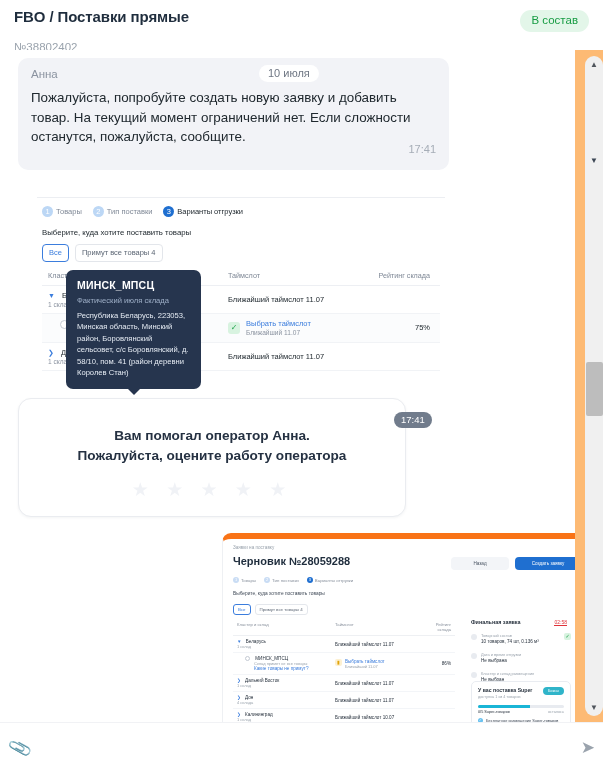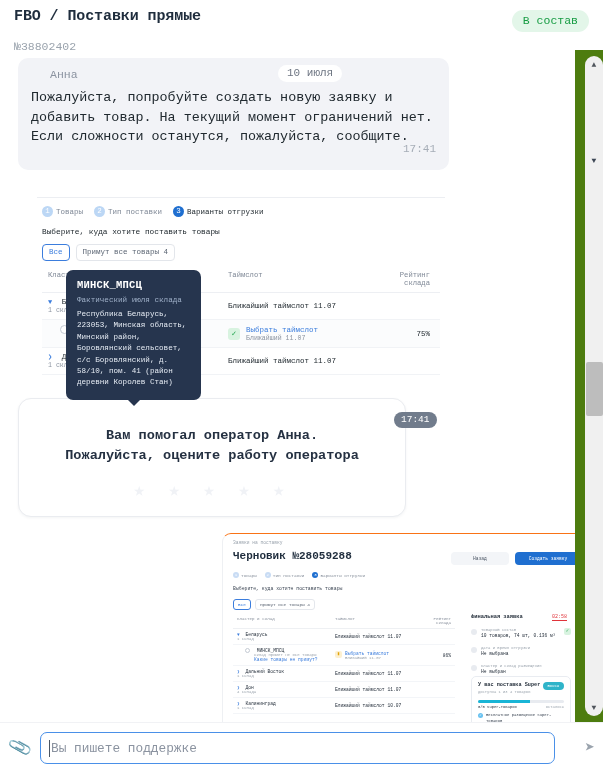--- a/index.html
+++ b/index.html
@@ -6,22 +6,21 @@
   html, body {
     margin: 0; padding: 0;
     width: 603px; height: 773px;
     background: #ffffff;
     font-family: "Liberation Sans", sans-serif;
     overflow: hidden;
   }
   #app {
     position: relative;
     width: 603px; height: 773px;
-    background: #4d7c0f;
-    font-family: Liberation Mono, monospace;
+    background: #fdba74;
   }
 
   
   .header {
     position: absolute; left: 0; top: 0;
     width: 603px; height: 50px;
     background: #fff;
     padding: 8px 14px 0 14px;
   }
   .title {
@@ -50,21 +49,21 @@
   }
 
   
   .msg-bubble {
     position: absolute; left: 18px; top: 8px;
     width: 431px;
     background: #f2f3f7;
     border-radius: 10px;
     padding: 9px 13px 10px 13px;
   }
-  .msg-head { position: relative; height: 17px; margin-left: 19px; }
+  .msg-head { position: relative; height: 17px; }
   .msg-author {
     font-size: 11.5px; color: #8b93a0;
     position: absolute; left: 0; top: 1px;
   }
   .msg-date {
     position: absolute; left: 228px; top: -2px;
     background: #fff; color: #6e7683;
     font-size: 11px; border-radius: 9px;
     padding: 2px 9px 3px 9px;
   }
@@ -192,21 +191,21 @@
   }
 
   
   .shot2 {
     position: absolute; left: 222px; top: 483px;
     width: 353px; height: 189px;
     background: #fff;
     border-radius: 9px 0 0 0;
     overflow: hidden;
     border-left: 1px solid #eef0f3;
-    border-top: 1px solid #f97316;
+    border-top: 6px solid #f97316;
     filter: blur(0.25px);
   }
   .s2-crumb { position:absolute; left:10px; top:6px; font-size:4.6px; color:#9aa3ad; }
   .s2-title { position:absolute; left:10px; top:16px; font-size:11px; font-weight:bold; color:#1f2d3d; }
   .s2-btn-back {
     position:absolute; left:228px; top:18px; width:58px; height:13px;
     border-radius: 4px; background:#f3f5f8; color:#4a5563;
     font-size:4.6px; text-align:center; line-height:13px;
   }
   .s2-btn-create {
@@ -570,20 +569,16 @@
 
   <div class="scrollbar">
     <div class="sb-arrow sb-up">▲</div>
     <div class="sb-arrow sb-up2">▼</div>
     <div class="sb-thumb"></div>
     <div class="sb-arrow sb-down">▼</div>
   </div>
 
   <div class="composer">
     <div class="clip">📎</div>
-    <div class="input-wrap">
-      <div class="caret-bar"></div>
-      <div class="ph">Вы пишете поддержке</div>
-    </div>
     <div class="send">➤</div>
   </div>
 
 </div>
 
 </body></html>

